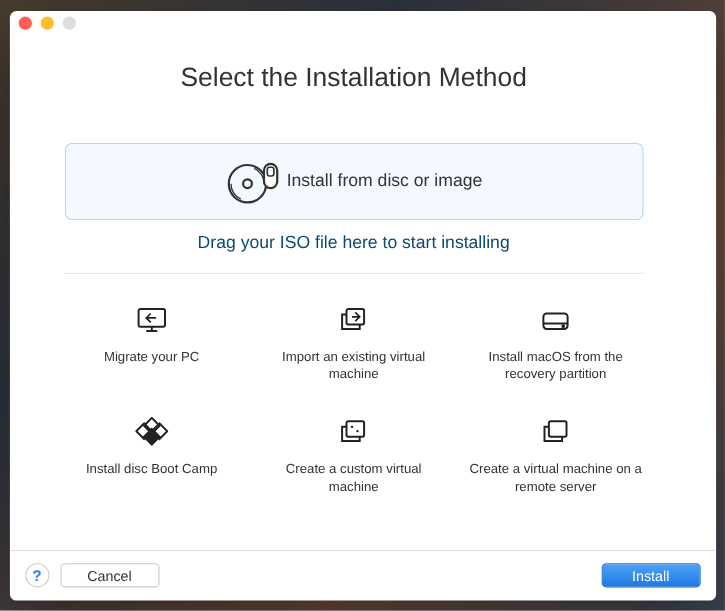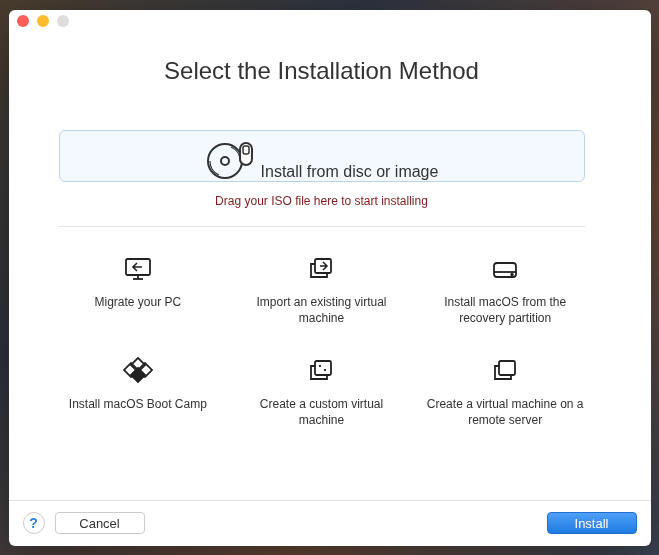--- a/index.html
+++ b/index.html
@@ -50,35 +50,35 @@
       font-size: 24px;
       font-weight: 400;
       color: #333;
       text-align: center;
       margin: 15px 0 45px 0;
     }
     .primary-option {
       border: 1px solid #b9d6f0;
       background: #f3f9ff;
       border-radius: 6px;
-      height: 52px;
-      display: flex;
-      align-items: flex-end;
+      height: 70px;
+      display: flex;
+      align-items: center;
       justify-content: center;
       gap: 4px;
       cursor: pointer;
     }
     .primary-label {
       font-size: 16px;
       color: #333;
     }
     .drag-hint {
       text-align: center;
-      color: #7f1d1d;
-      font-size: 12px;
+      color: #0c4a6e;
+      font-size: 16px;
       margin: 12px 0 18px 0;
     }
     .divider {
       border: none;
       border-top: 1px solid #e6e6e6;
       margin: 0 0 25px 0;
     }
     .grid {
       display: grid;
       grid-template-columns: repeat(3, 1fr);
@@ -219,21 +219,21 @@
 
       <div class="grid-item">
         <span class="grid-icon">
           <svg width="30" height="28" viewBox="0 0 30 28" stroke="#222" stroke-width="1.8" fill="none">
             <rect x="10" y="3" width="10" height="10" transform="rotate(45 15 8)"></rect>
             <rect x="10" y="13" width="10" height="10" transform="rotate(45 15 18)" fill="#222"></rect>
             <rect x="3" y="8" width="10" height="10" transform="rotate(45 8 13)"></rect>
             <rect x="17" y="8" width="10" height="10" transform="rotate(45 22 13)"></rect>
           </svg>
         </span>
-        <span class="grid-label">Install macOS Boot Camp</span>
+        <span class="grid-label">Install disc Boot Camp</span>
       </div>
 
       <div class="grid-item">
         <span class="grid-icon">
           <svg width="30" height="28" viewBox="0 0 30 28" stroke="#222" stroke-width="1.8" fill="none">
             <rect x="9" y="4" width="16" height="14" rx="1.5"></rect>
             <path d="M 9 9 L 5 9 L 5 22 L 21 22 L 21 18"></path>
             <path d="M 14 8 L 14 10 M 13 9 L 15 9 M 19 12 L 19 14 M 18 13 L 20 13" stroke-width="1.3"></path>
           </svg>
         </span>

